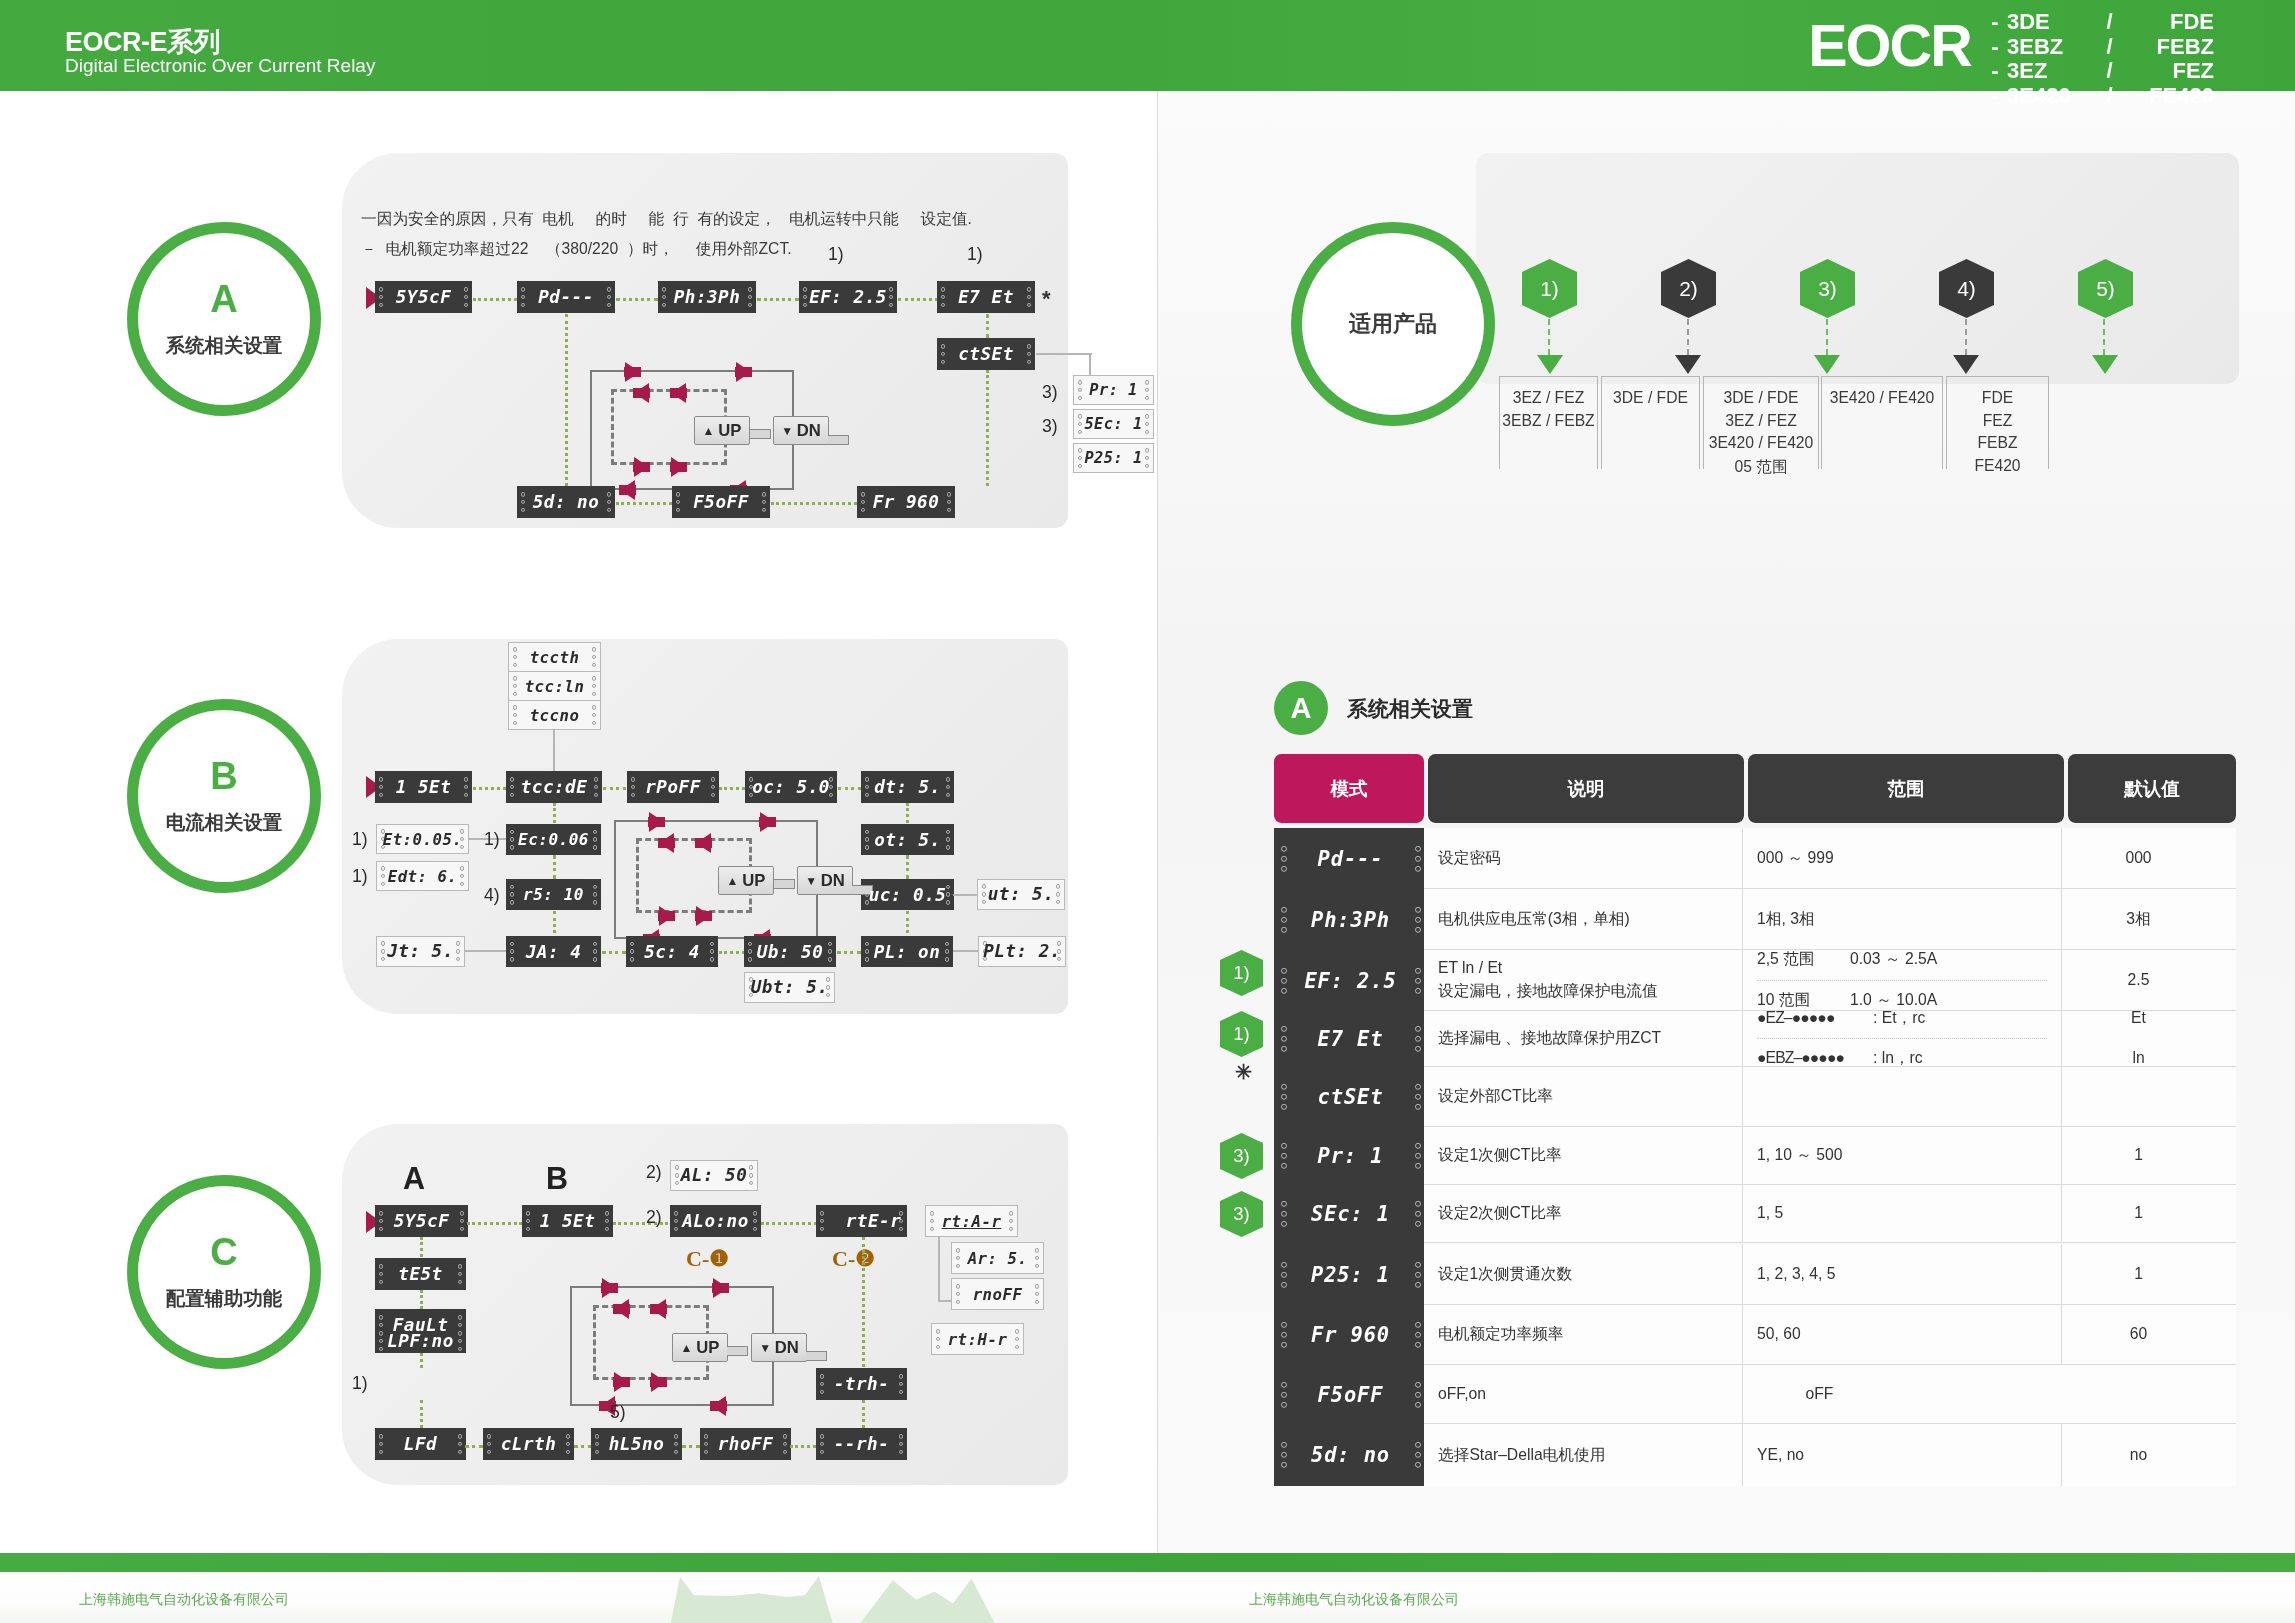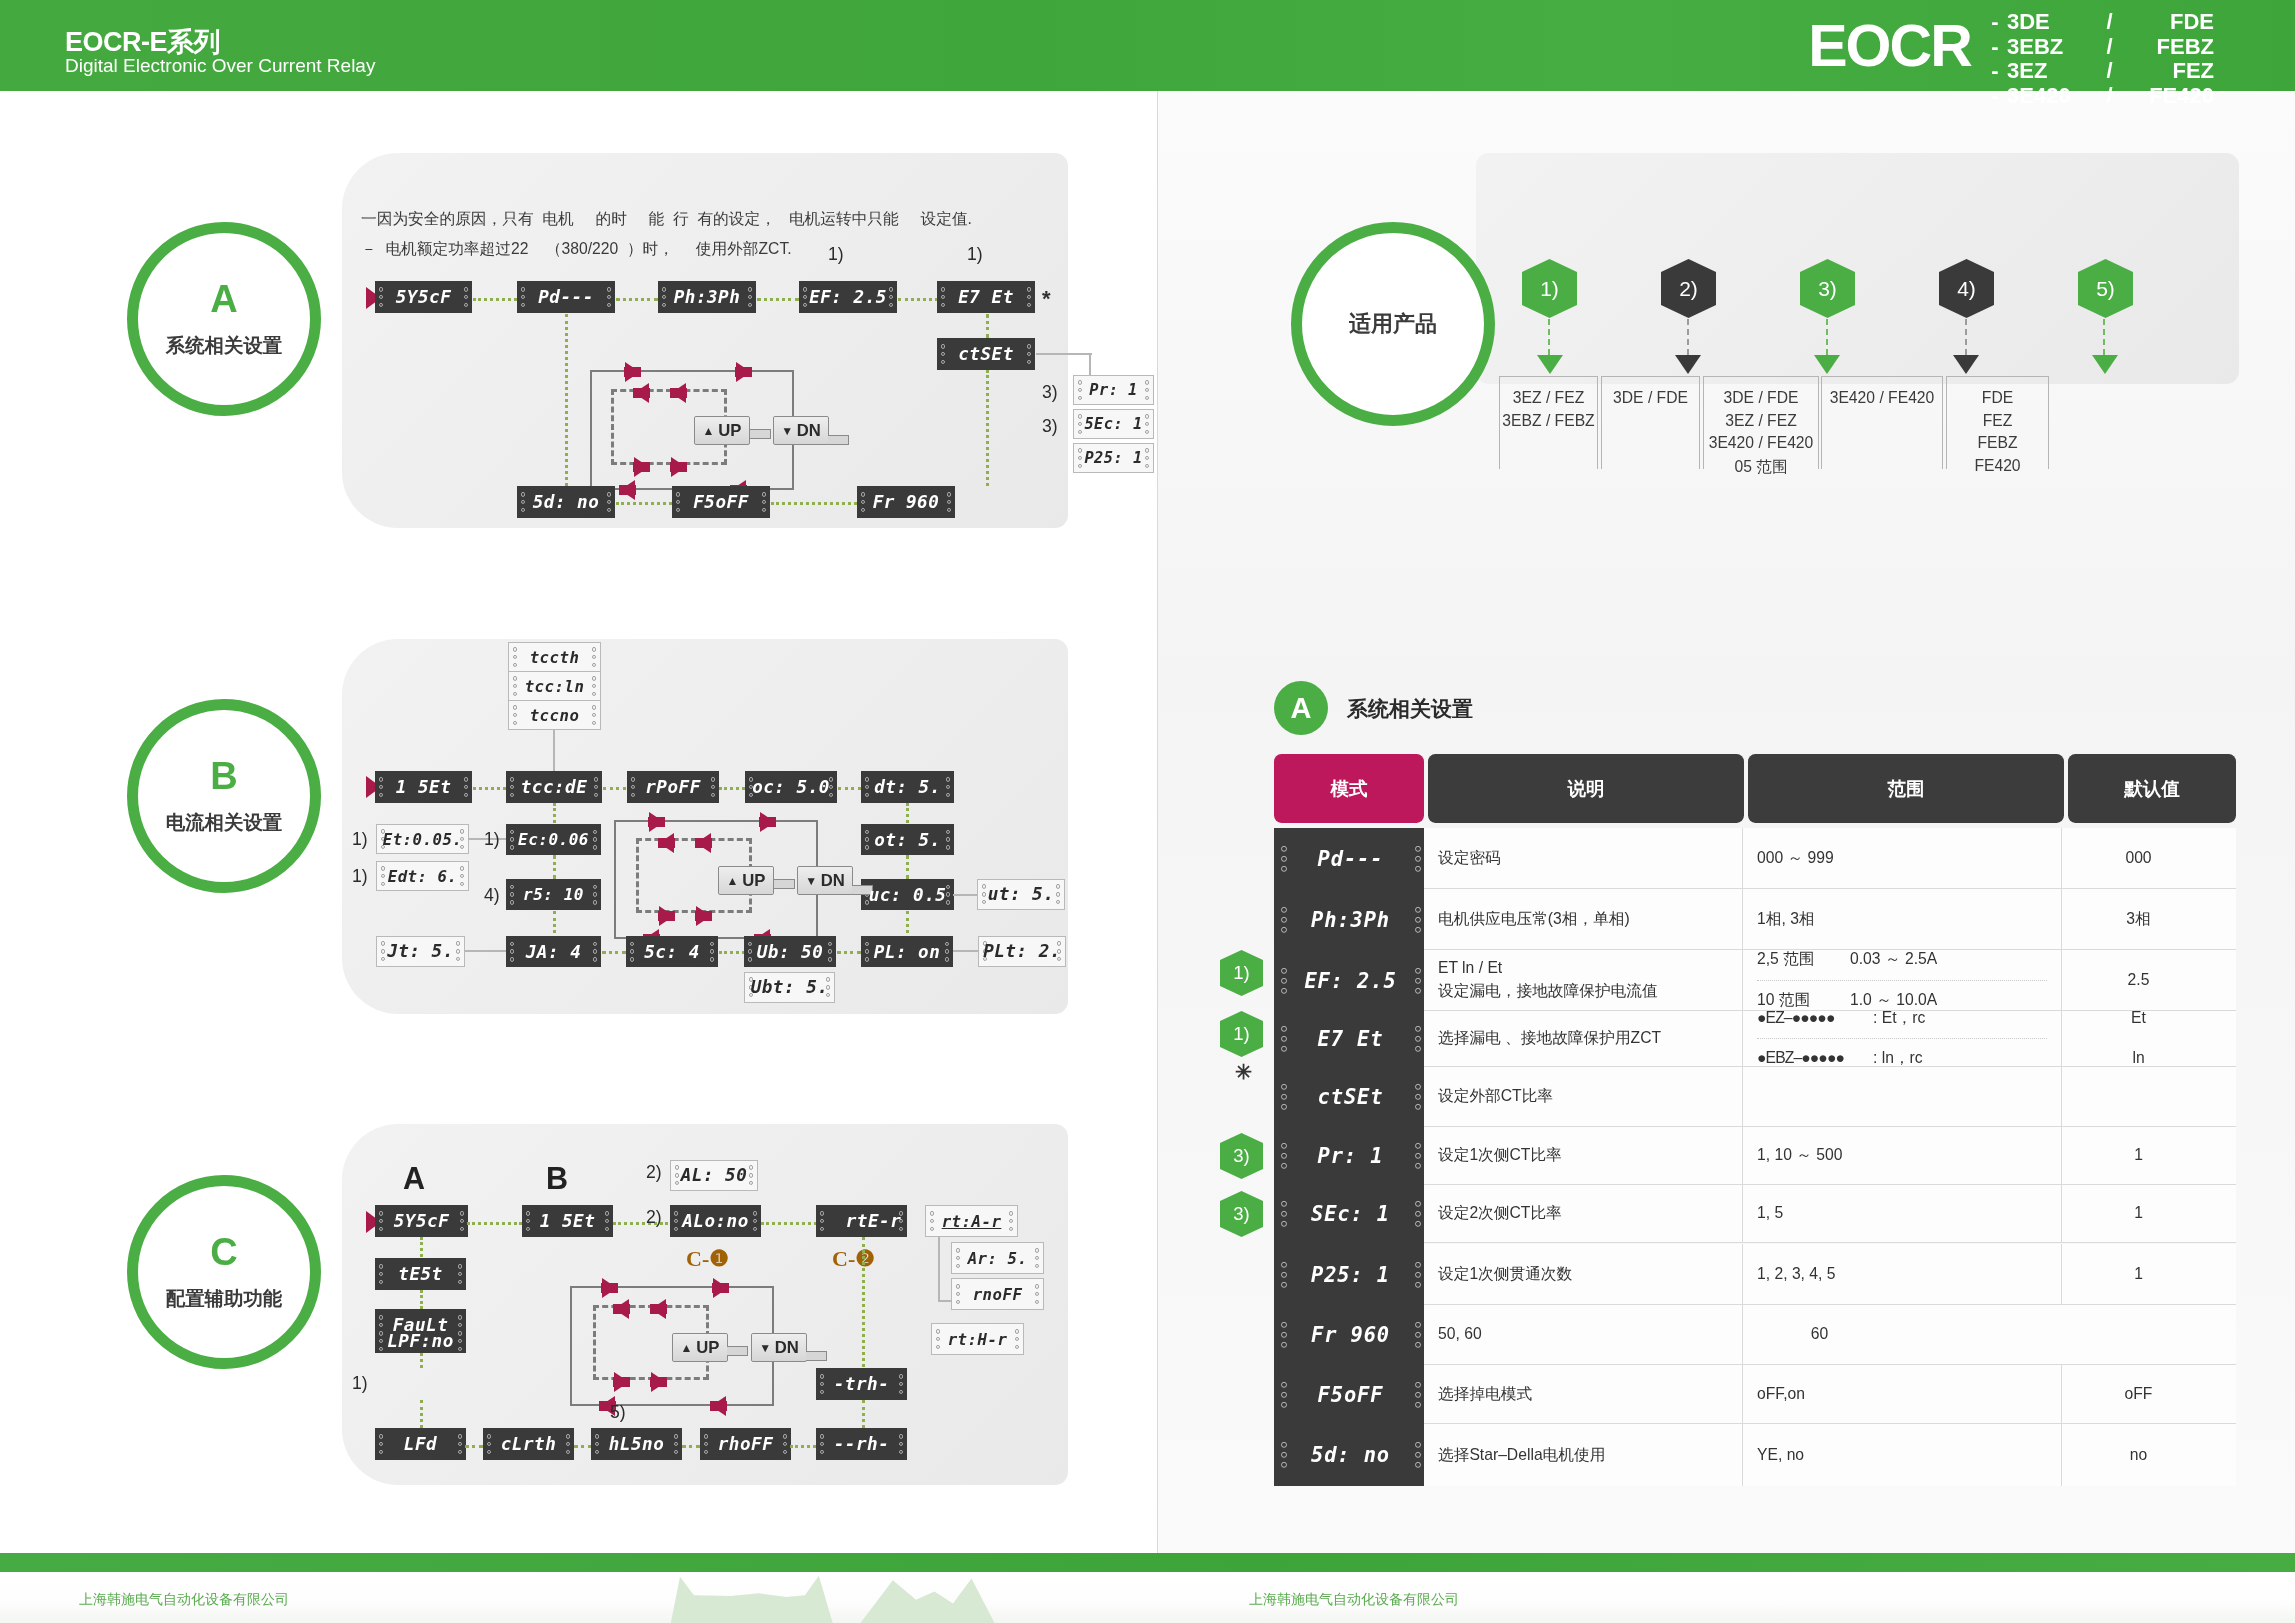--- a/index.html
+++ b/index.html
@@ -1394,39 +1394,39 @@
       </span>
       <span class="dots r">
         <i></i>
         <i></i>
         <i></i>
       </span>
     <span>P25:   1</span>
   </div>
 
   <div class="trow" style="left:1424px; top:1305px; width:812px; height:60px;">
+    <div class="tcell desc">电机额定功率频率</div>
     <div class="tcell range">50, 60</div>
     <div class="tcell def">60</div>
   </div>
   <div class="mode-led" style="top:1305px; left:1274px; height:60px;">
     <span class="dots l">
         <i></i>
         <i></i>
         <i></i>
       </span>
       <span class="dots r">
         <i></i>
         <i></i>
         <i></i>
       </span>
     <span>Fr 960</span>
   </div>
 
   <div class="trow" style="left:1424px; top:1365px; width:812px; height:59px;">
-    <div class="tcell desc">选择掉电模式</div>
     <div class="tcell range">oFF,on</div>
     <div class="tcell def">oFF</div>
   </div>
   <div class="mode-led" style="top:1365px; left:1274px; height:59px;">
     <span class="dots l">
         <i></i>
         <i></i>
         <i></i>
       </span>
       <span class="dots r">

